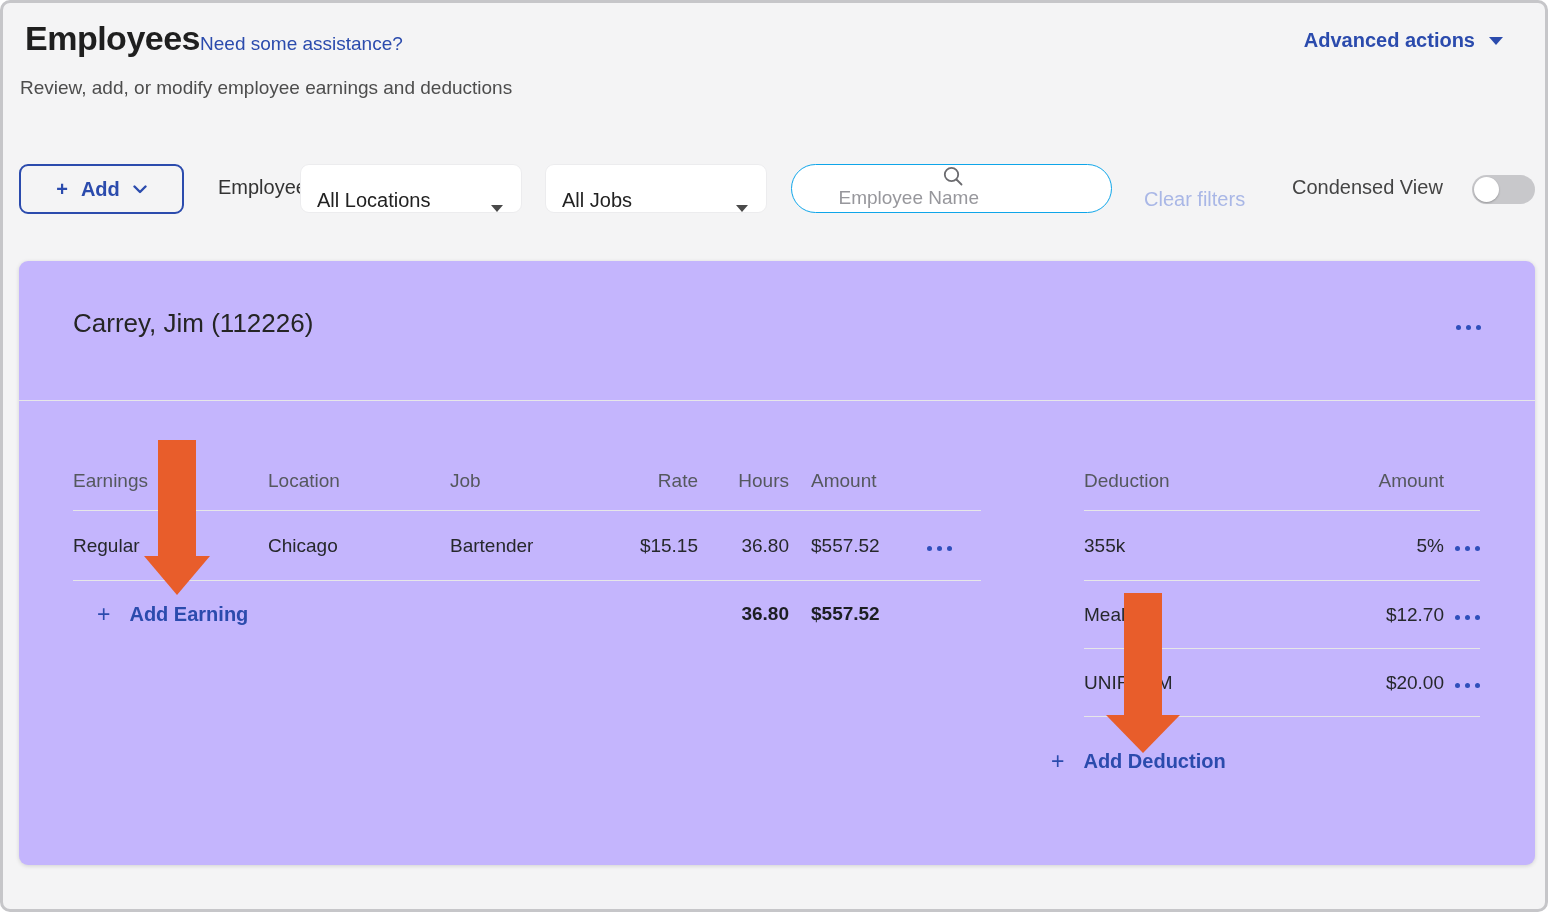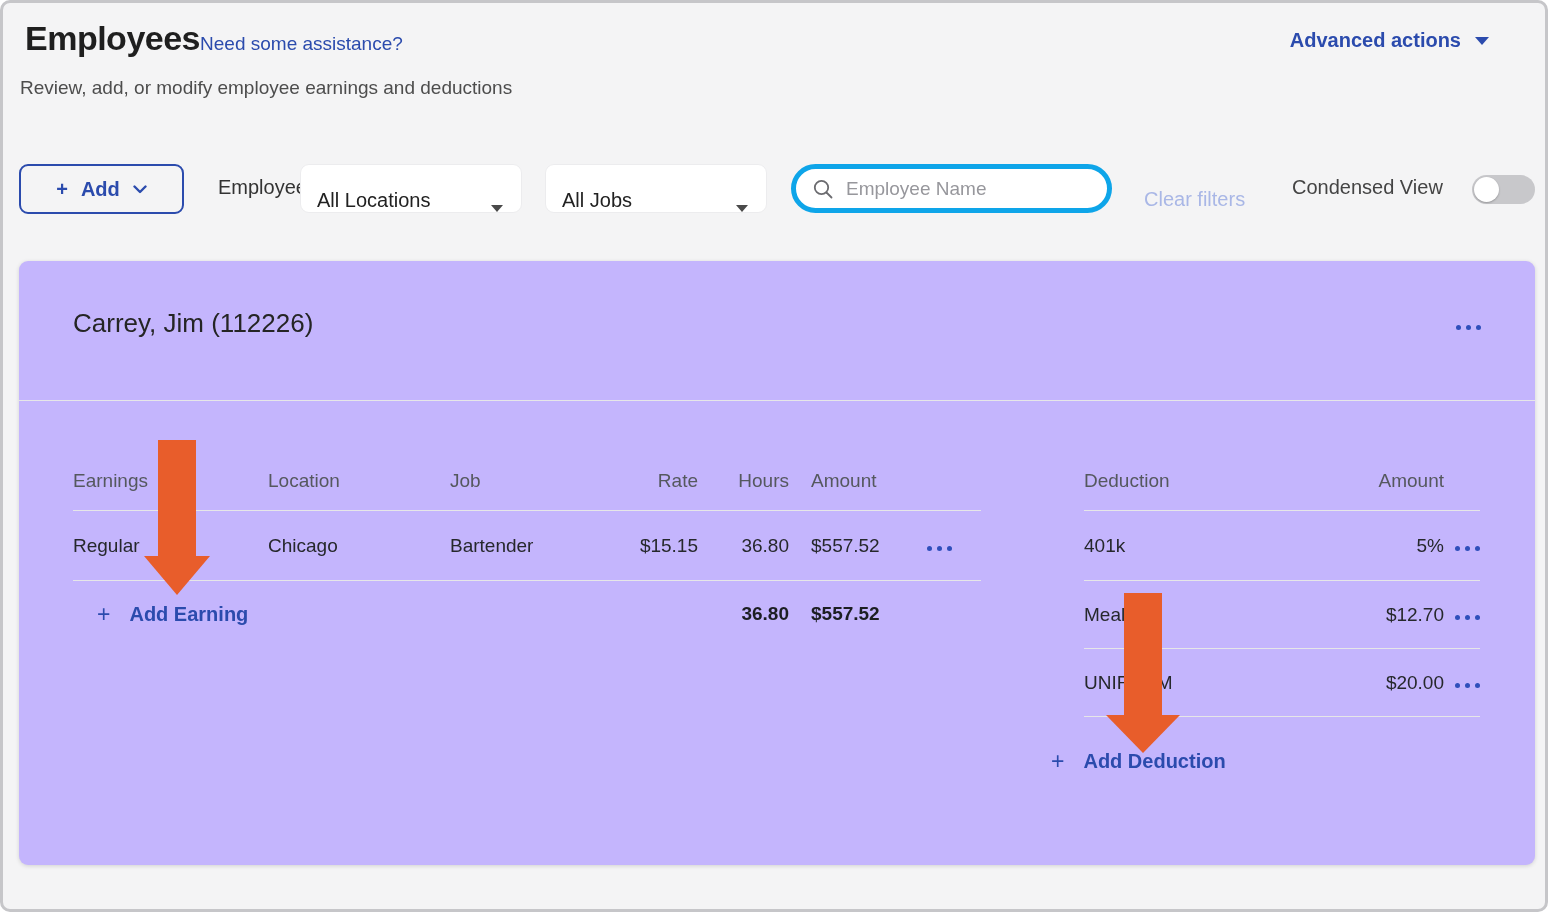--- a/index.html
+++ b/index.html
@@ -12,21 +12,21 @@
     border:3px solid #c6c6c9; border-radius:10px;
     overflow:hidden;
   }
 
   
   .title-row { position:absolute; left:22px; top:16px; display:flex; align-items:baseline; gap:0; }
   .page-title { font-size:34px; font-weight:bold; color:#1f1f1f; letter-spacing:-0.5px; }
   .assist-link { font-size:19px; color:#2b4bad; cursor:pointer; }
   .subtitle { position:absolute; left:17px; top:74px; font-size:19px; color:#4d4d4d; }
 
-  .advanced-actions { position:absolute; right:56px; top:26px; display:flex; align-items:center; gap:14px;
+  .advanced-actions { position:absolute; right:42px; top:26px; display:flex; align-items:center; gap:14px;
     color:#2b4bad; font-size:20px; font-weight:bold; cursor:pointer; }
   .tri-down { width:0; height:0; border-left:7px solid transparent; border-right:7px solid transparent; border-top:8px solid #2b4bad; }
   .tri-down.dark { border-top-color:#4a4a4a; border-left-width:6px; border-right-width:6px; border-top-width:7px; }
 
   
   .filter-bar { position:absolute; left:0; top:161px; width:100%; height:50px; }
   .add-btn { position:absolute; left:16px; top:0; width:165px; height:50px;
     border:2px solid #2b4bad; border-radius:9px; background:transparent;
     display:flex; align-items:center; justify-content:center; gap:13px;
     color:#2b4bad; font-size:20px; font-weight:bold; cursor:pointer; }
@@ -34,21 +34,21 @@
   .chev polyline { fill:none; stroke:#2b4bad; stroke-width:2.4; stroke-linecap:round; stroke-linejoin:round; }
   .filters-label { position:absolute; left:215px; top:12px; font-size:20px; color:#333; }
 
   .dropdown { position:absolute; top:0; width:222px; height:49px; background:#fff; border:1px solid #ececee;
     border-radius:9px; display:flex; align-items:flex-end; justify-content:space-between;
     padding:0 18px 0 16px; font-size:20px; color:#222; cursor:pointer; }
   .dd-loc { left:297px; }
   .dd-job { left:542px; }
 
   .search-box { position:absolute; left:788px; top:0; width:321px; height:49px; background:#fff;
-    border:5px solid #0ea5e9; border-radius:25px; display:flex; align-items:center; padding:0 14px 0 16px; }
+    border:1px solid #0ea5e9; border-radius:25px; display:flex; align-items:center; padding:0 14px 0 16px;flex-direction:column; }
   .search-box svg { width:22px; height:22px; flex:0 0 auto; }
   .search-box input { border:none; outline:none; background:transparent; font-family:inherit;
     font-size:19px; color:#333; margin-left:12px; width:240px; }
   .search-box input::placeholder { color:#97979c; }
 
   .clear-filters { position:absolute; left:1141px; top:12px; font-size:20px; color:#a9b7e6; cursor:default;margin-top:12px; }
   .condensed-label { position:absolute; left:1289px; top:12px; font-size:20px; color:#444; }
   .toggle { position:absolute; left:1469px; top:11px; width:63px; height:29px; border-radius:15px;
     background:#c8c8cb; cursor:pointer; }
   .toggle .knob { position:absolute; left:2px; top:2px; width:25px; height:25px; border-radius:50%; background:#fff;
@@ -201,21 +201,21 @@
       </div>
     </div>
 
     <div class="ded-table">
       <div class="ded-row head rule">
         <div class="hdr">Deduction</div>
         <div class="hdr r">Amount</div>
         <div></div>
       </div>
       <div class="ded-row rule">
-        <div class="cellTxt">401k</div>
+        <div class="cellTxt">355k</div>
         <div class="cellTxt r">5%</div>
         <div style="justify-self:end;">
           <span class="dots">
               <i></i>
               <i></i>
               <i></i>
             </span>
         </div>
       </div>
       <div class="ded-row r2 rule">

